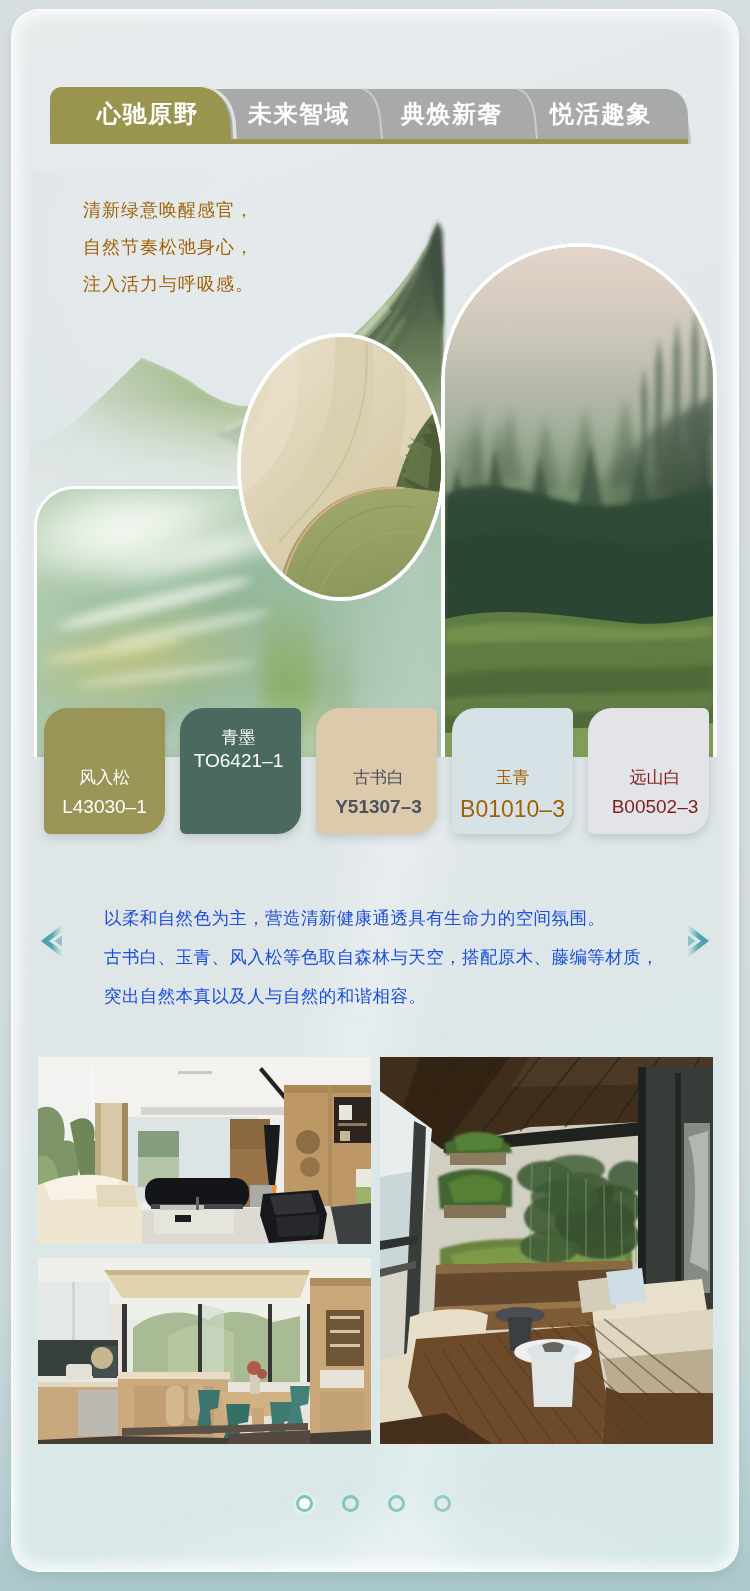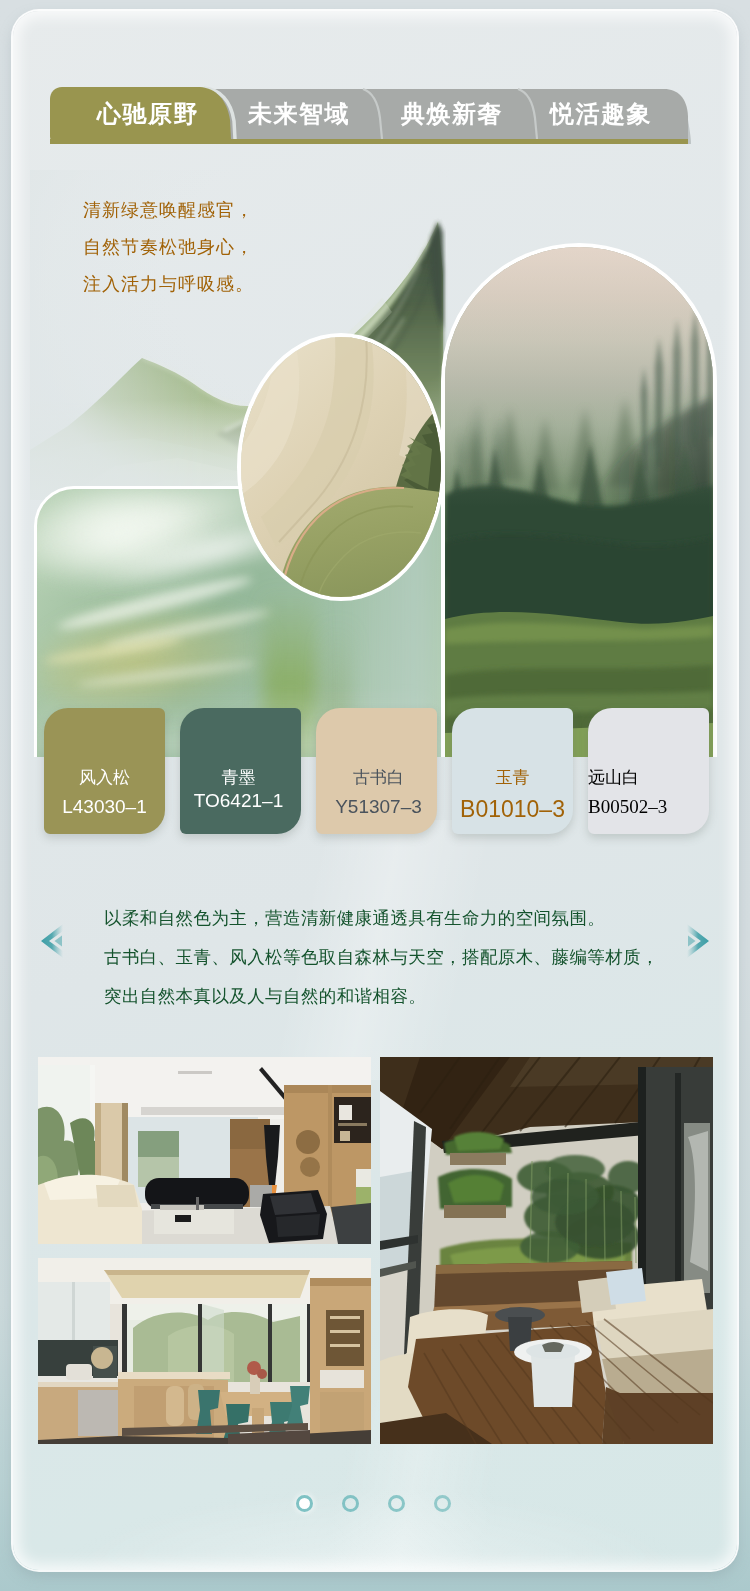--- a/index.html
+++ b/index.html
@@ -246,41 +246,41 @@
   清新绿意唤醒感官，<br>自然节奏松弛身心，<br>注入活力与呼吸感。
 </div>
 
 <div class="abs" style="left:44px;top:708px;width:121px;height:126px;border-radius:24px 6px 24px 6px;background:#9a9456;box-shadow:0 4px 8px rgba(100,110,105,.25);"></div>
 <div class="abs" style="left:44px;top:766px;width:121px;text-align:center;color:#fff;">
   <div style="font-size:17px;">风入松</div>
   <div style="font-size:19px;margin-top:7px;">L43030–1</div>
 </div>
 
 <div class="abs" style="left:180px;top:708px;width:121px;height:126px;border-radius:24px 6px 24px 6px;background:#4a6a60;box-shadow:0 4px 8px rgba(100,110,105,.25);"></div>
-<div class="abs" style="left:180px;top:766px;width:117px;text-align:center;color:#fff;">
+<div class="abs" style="left:180px;top:726px;width:117px;text-align:center;color:#fff;">
   <div style="font-size:17px;">青墨</div>
   <div style="font-size:19px;margin-top:1px;">TO6421–1</div>
 </div>
 
 <div class="abs" style="left:316px;top:708px;width:121px;height:126px;border-radius:24px 6px 24px 6px;background:#ddc9ab;box-shadow:0 4px 8px rgba(100,110,105,.25);"></div>
 <div class="abs" style="left:316px;top:766px;width:125px;text-align:center;color:#4a535c;">
   <div style="font-size:17px;">古书白</div>
-  <div style="font-size:19px;margin-top:7px;">Y51307–3</div>
+  <div style="font-size:19px;margin-top:7px;font-weight:bold;">Y51307–3</div>
 </div>
 
 <div class="abs" style="left:452px;top:708px;width:121px;height:126px;border-radius:24px 6px 24px 6px;background:#d7e2e6;box-shadow:0 4px 8px rgba(100,110,105,.25);"></div>
 <div class="abs" style="left:452px;top:766px;width:121px;text-align:center;color:#a16207;">
   <div style="font-size:17px;">玉青</div>
   <div style="font-size:23px;margin-top:7px;">B01010–3</div>
 </div>
 
 <div class="abs" style="left:588px;top:708px;width:121px;height:126px;border-radius:24px 6px 24px 6px;background:#e3e4e8;box-shadow:0 4px 8px rgba(100,110,105,.25);"></div>
-<div class="abs" style="left:588px;top:766px;width:134px;text-align:left;color:#000000;">
+<div class="abs" style="left:588px;top:766px;width:134px;text-align:center;color:#7f1d1d;">
   <div style="font-size:17px;">远山白</div>
-  <div style="font-size:19px;margin-top:7px;font-family:Liberation Serif, serif;">B00502–3</div>
+  <div style="font-size:19px;margin-top:7px;">B00502–3</div>
 </div>
 
 <svg class="abs" style="left:39px;top:924px;" width="24" height="34" viewBox="0 0 24 34">
   <defs>
       <linearGradient id="chevL" x1="0" y1="0" x2="1" y2="0">
     <stop offset="0" stop-color="#3d9ea6"></stop>
         <stop offset=".5" stop-color="#55a9b0"></stop>
         <stop offset="1" stop-color="rgba(130,190,195,0)"></stop>
   </linearGradient>
     </defs>
@@ -293,21 +293,21 @@
       <linearGradient id="chevR" x1="1" y1="0" x2="0" y2="0">
     <stop offset="0" stop-color="#3d9ea6"></stop>
         <stop offset=".5" stop-color="#55a9b0"></stop>
         <stop offset="1" stop-color="rgba(130,190,195,0)"></stop>
   </linearGradient>
     </defs>
   <path d="M 0,0 L 22,17 0,34 0,27 14,17 0,7 Z" fill="url(#chevR)"></path>
   <path d="M 1,11.5 L 8.5,17 1,22.5 Z" fill="#7fbcc1" opacity=".85"></path>
 </svg>
 
-<div class="abs" style="left:104px;top:899px;width:600px;font-size:17.5px;line-height:39px;color:#14532d;letter-spacing:.4px;white-space:nowrap;">
+<div class="abs" style="left:104px;top:899px;width:600px;font-size:17.5px;line-height:39px;color:#1d4ed8;letter-spacing:.4px;white-space:nowrap;">
   以柔和自然色为主，营造清新健康通透具有生命力的空间氛围。<br>
   古书白、玉青、风入松等色取自森林与天空，搭配原木、藤编等材质，<br>
   突出自然本真以及人与自然的和谐相容。
 </div>
 
 <div class="abs" style="left:38px;top:1057px;width:333px;height:187px;overflow:hidden;background:#efeeea;">
   <svg width="333" height="187" viewBox="0 0 333 187" style="display:block">
 
     <rect x="0" y="0" width="333" height="62" fill="#f3f2ef"></rect>
     <rect x="103" y="50" width="158" height="8" fill="#d6d4d0"></rect>

